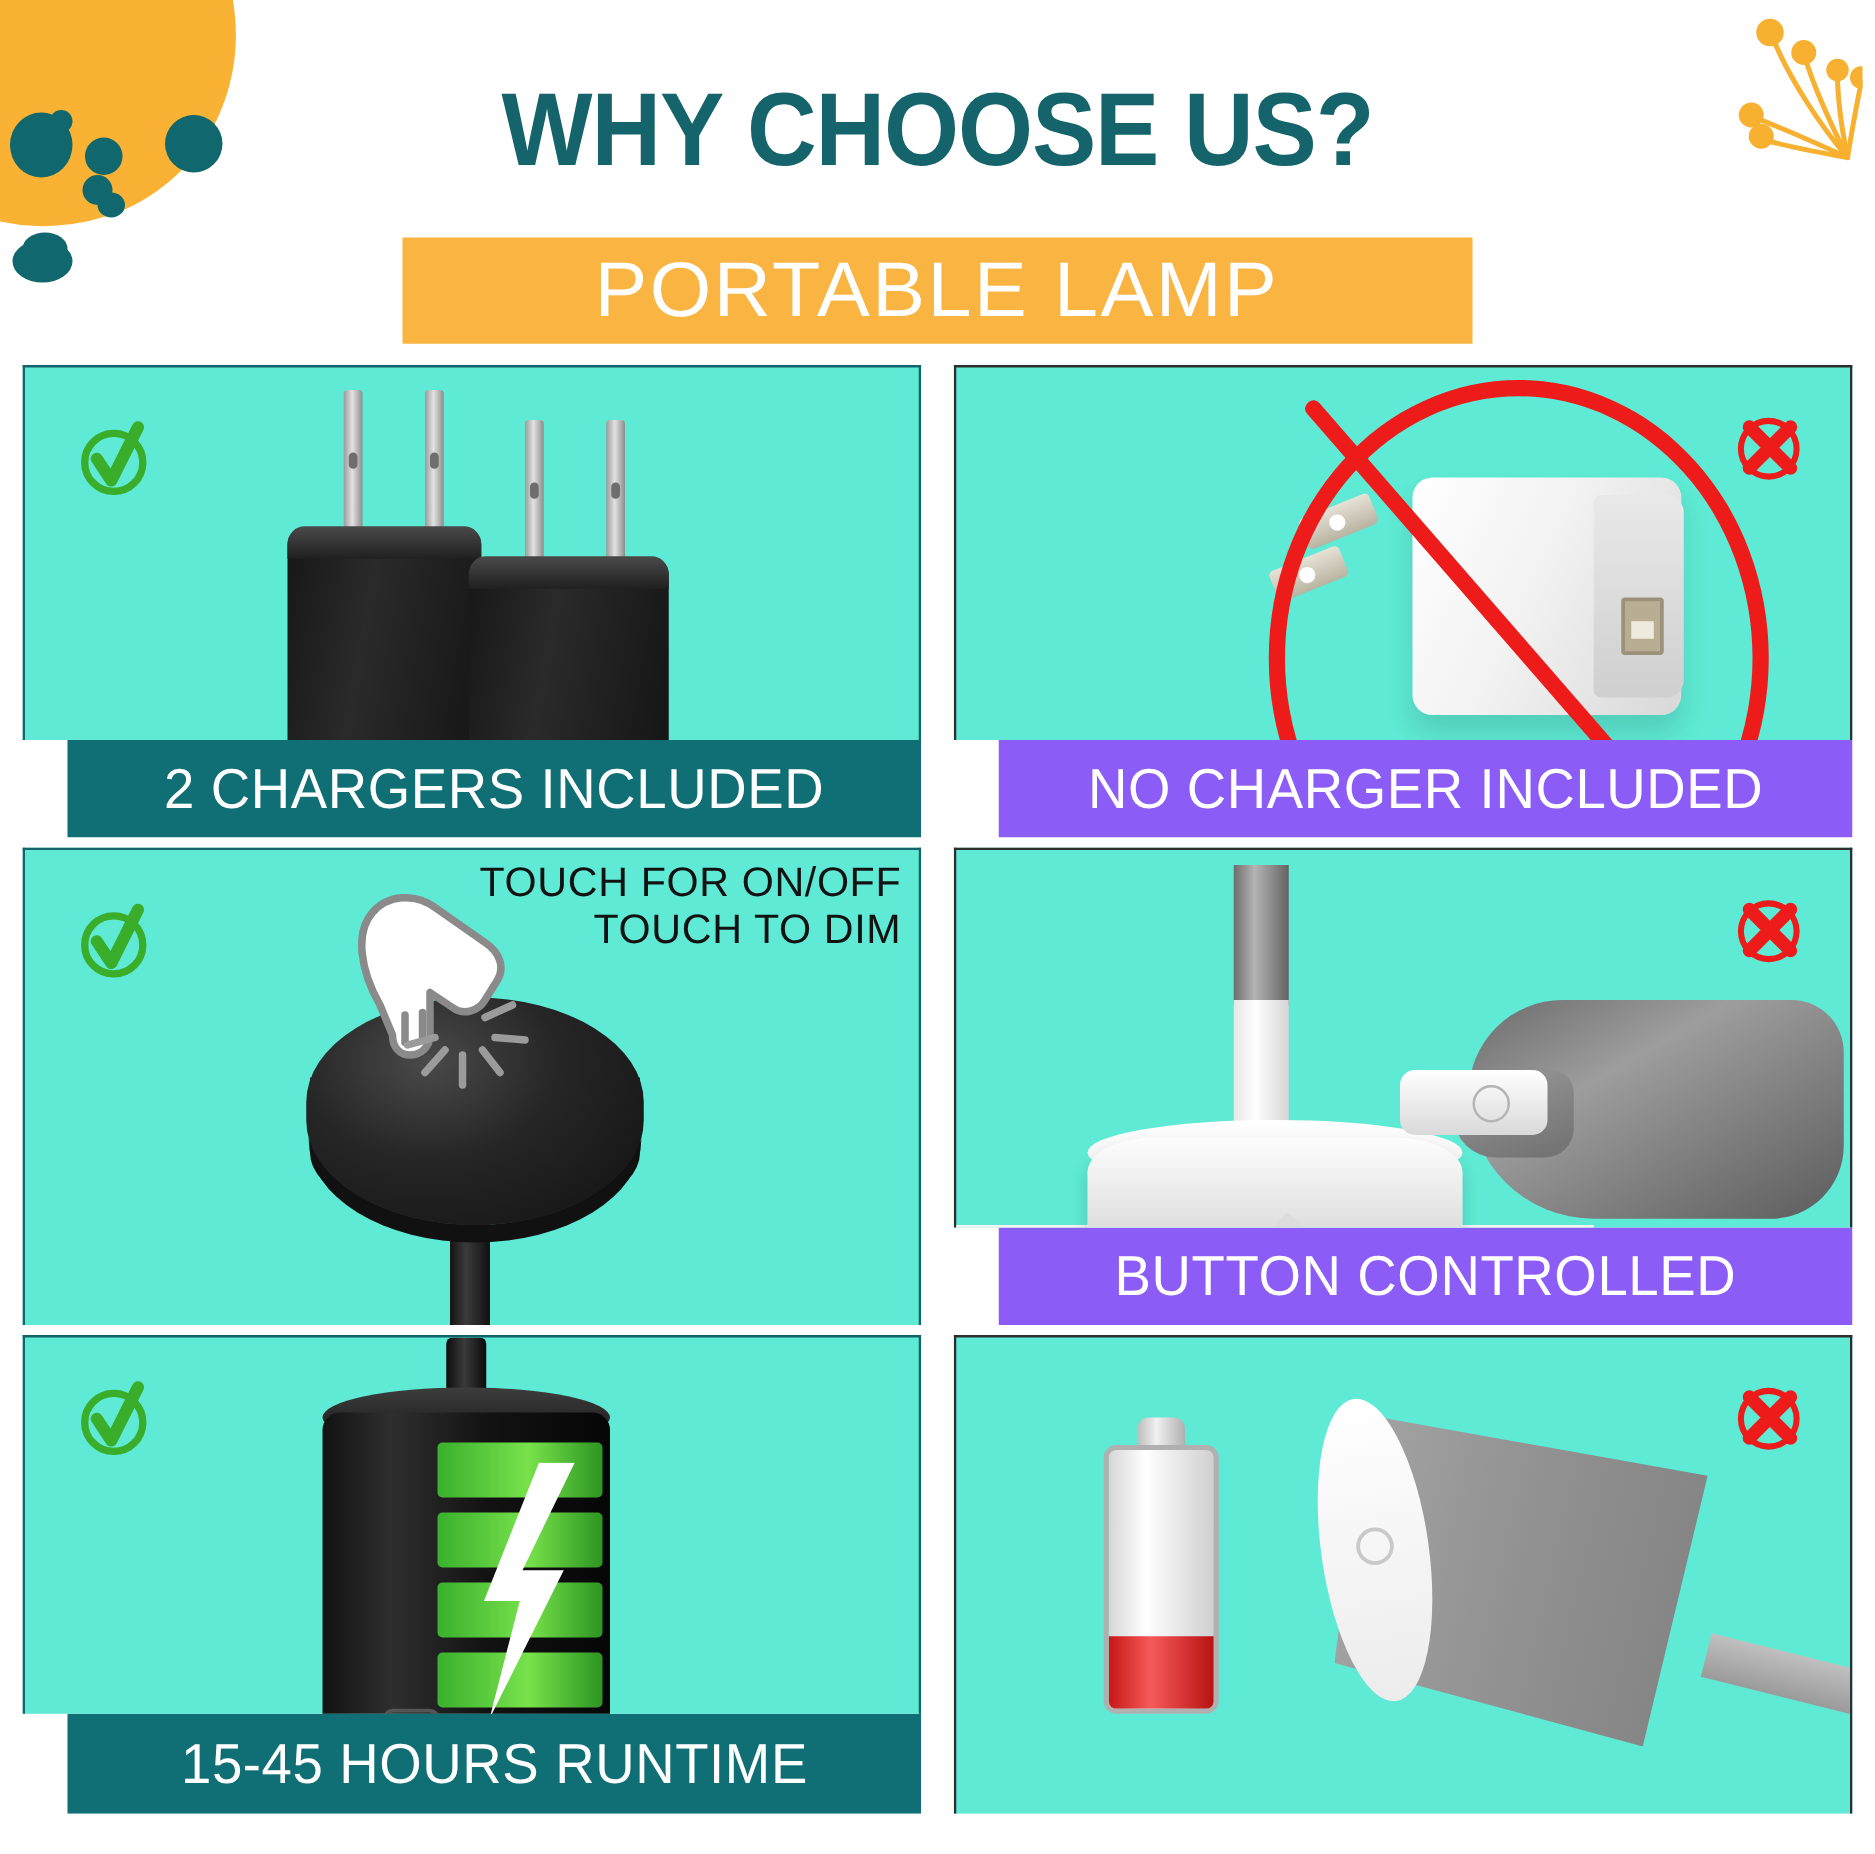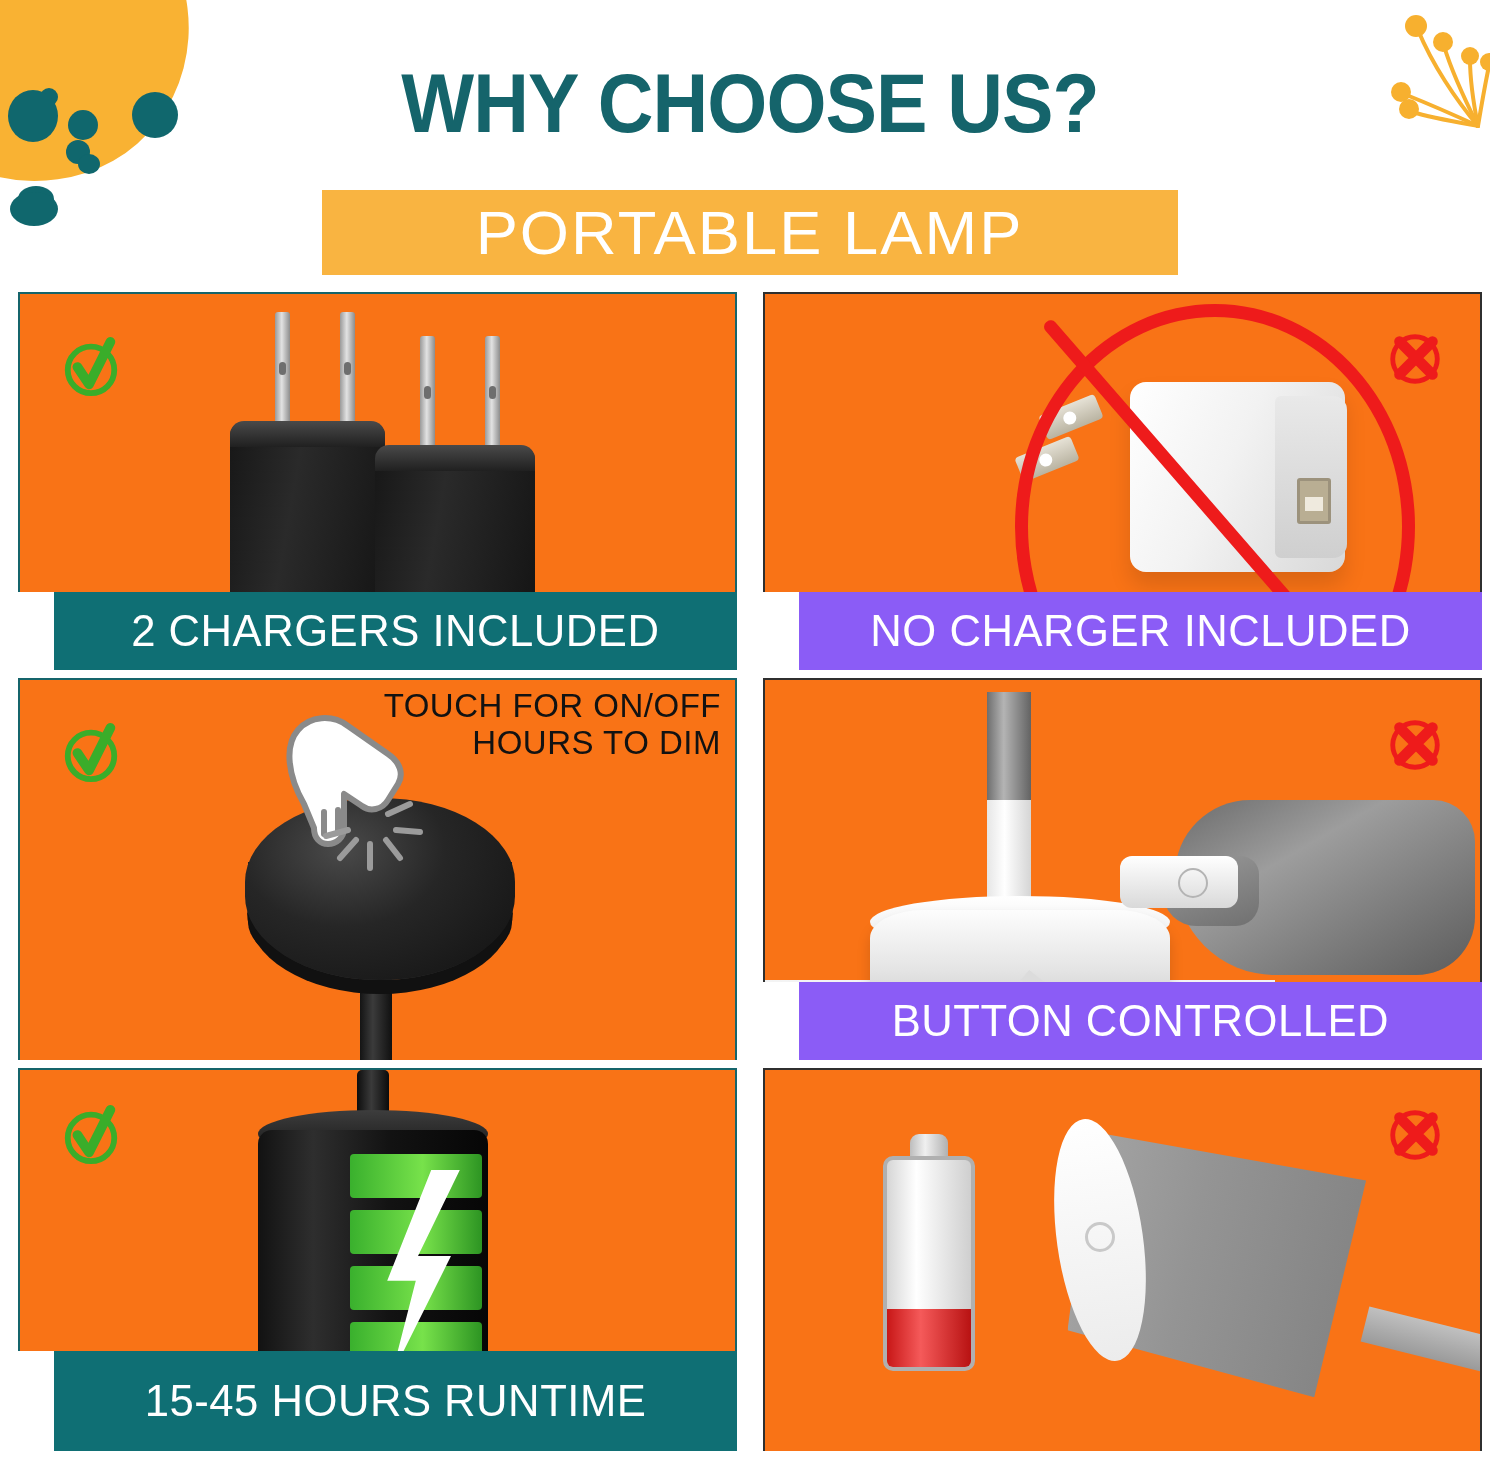--- a/index.html
+++ b/index.html
@@ -29,29 +29,29 @@
   }
   .subbanner span { color:#ffffff; font-size:62px; font-weight:400;
                     letter-spacing:2px; line-height:1; transform:scaleX(1.02); }
 
   
   .grid { position:absolute; left:18px; top:292px; width:1464px; height:1191px;
           display:grid; grid-template-columns:719px 719px; gap:0 26px;
           grid-template-rows:378px 8px 382px 8px 383px; }
 
   .card { position:relative; display:flex; flex-direction:column; overflow:hidden; }
-  .card .photo { position:relative; flex:1; background:#f97316; border:2px solid #15646b;
+  .card .photo { position:relative; flex:1; background:#5eead4; border:2px solid #15646b;
                  border-bottom:none; overflow:hidden; }
   .card.bad .photo { border-color:#2f2f2f; }
   .card .bar { height:78px; background:#0f6f74; display:flex; align-items:center;
                justify-content:center;margin-left:36px; }
   .card.bad .bar { background:#8b5cf6; }
   .card .bar span { color:#ffffff; font-size:45px; font-weight:400; letter-spacing:.5px;
                     transform:scaleX(.97); white-space:nowrap; }
-  .row3 .bar { height:100px;align-items:center; }
+  .row3 .bar { height:80px;align-items:center; }
 
   
   .mark { position:absolute; width:62px; height:62px; }
   .mark.ok  { left:40px; top:42px; }
   .mark.no  { right:34px; top:34px; }
   .row3 .mark.ok { top:34px; }
 
   
   .art { position:absolute; inset:0; }
 
@@ -268,21 +268,21 @@
               <path d="M126 138 L150 140"></path>
             <path d="M116 148 L130 166"></path>
               <path d="M100 152 L100 176"></path>
             <path d="M86 148 L70 166"></path>
               <path d="M78 138 L56 144"></path>
           </g>
         </svg>
       </div>
       <div class="tip">
         <div>TOUCH FOR ON/OFF</div>
-        <div>HOURS TO DIM</div>
+        <div>TOUCH TO DIM</div>
       </div>
       <svg class="mark ok" viewBox="0 0 64 64">
         <circle cx="32" cy="35" r="24" fill="none" stroke="#3aad2a" stroke-width="6"></circle>
         <path d="M18 32 L30 50 L52 6" fill="none" stroke="#3aad2a" stroke-width="10" stroke-linecap="round" stroke-linejoin="round"></path>
       </svg>
     </div>
   </div>
 
   <div class="card bad row2">
     <div class="photo">

